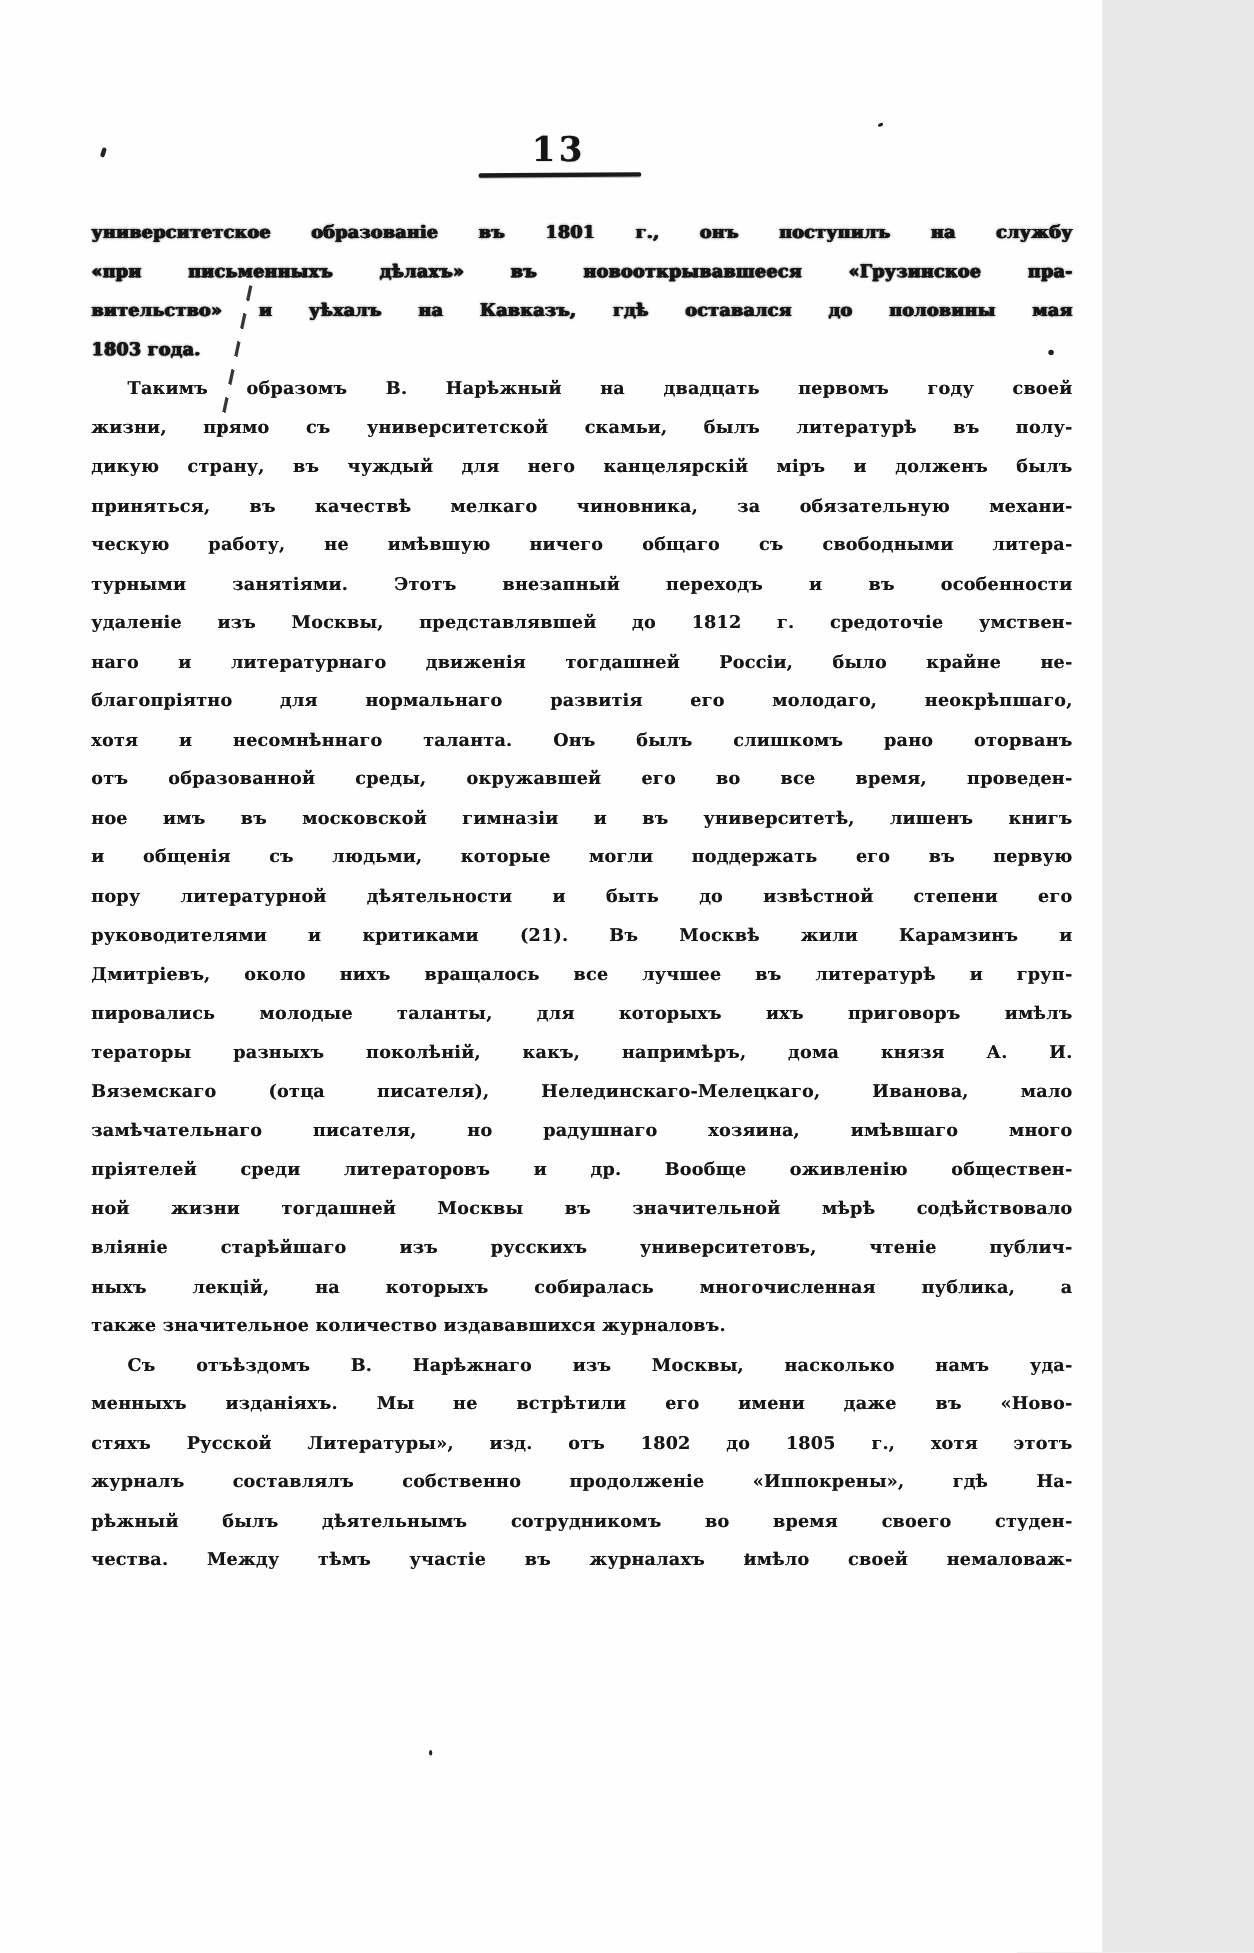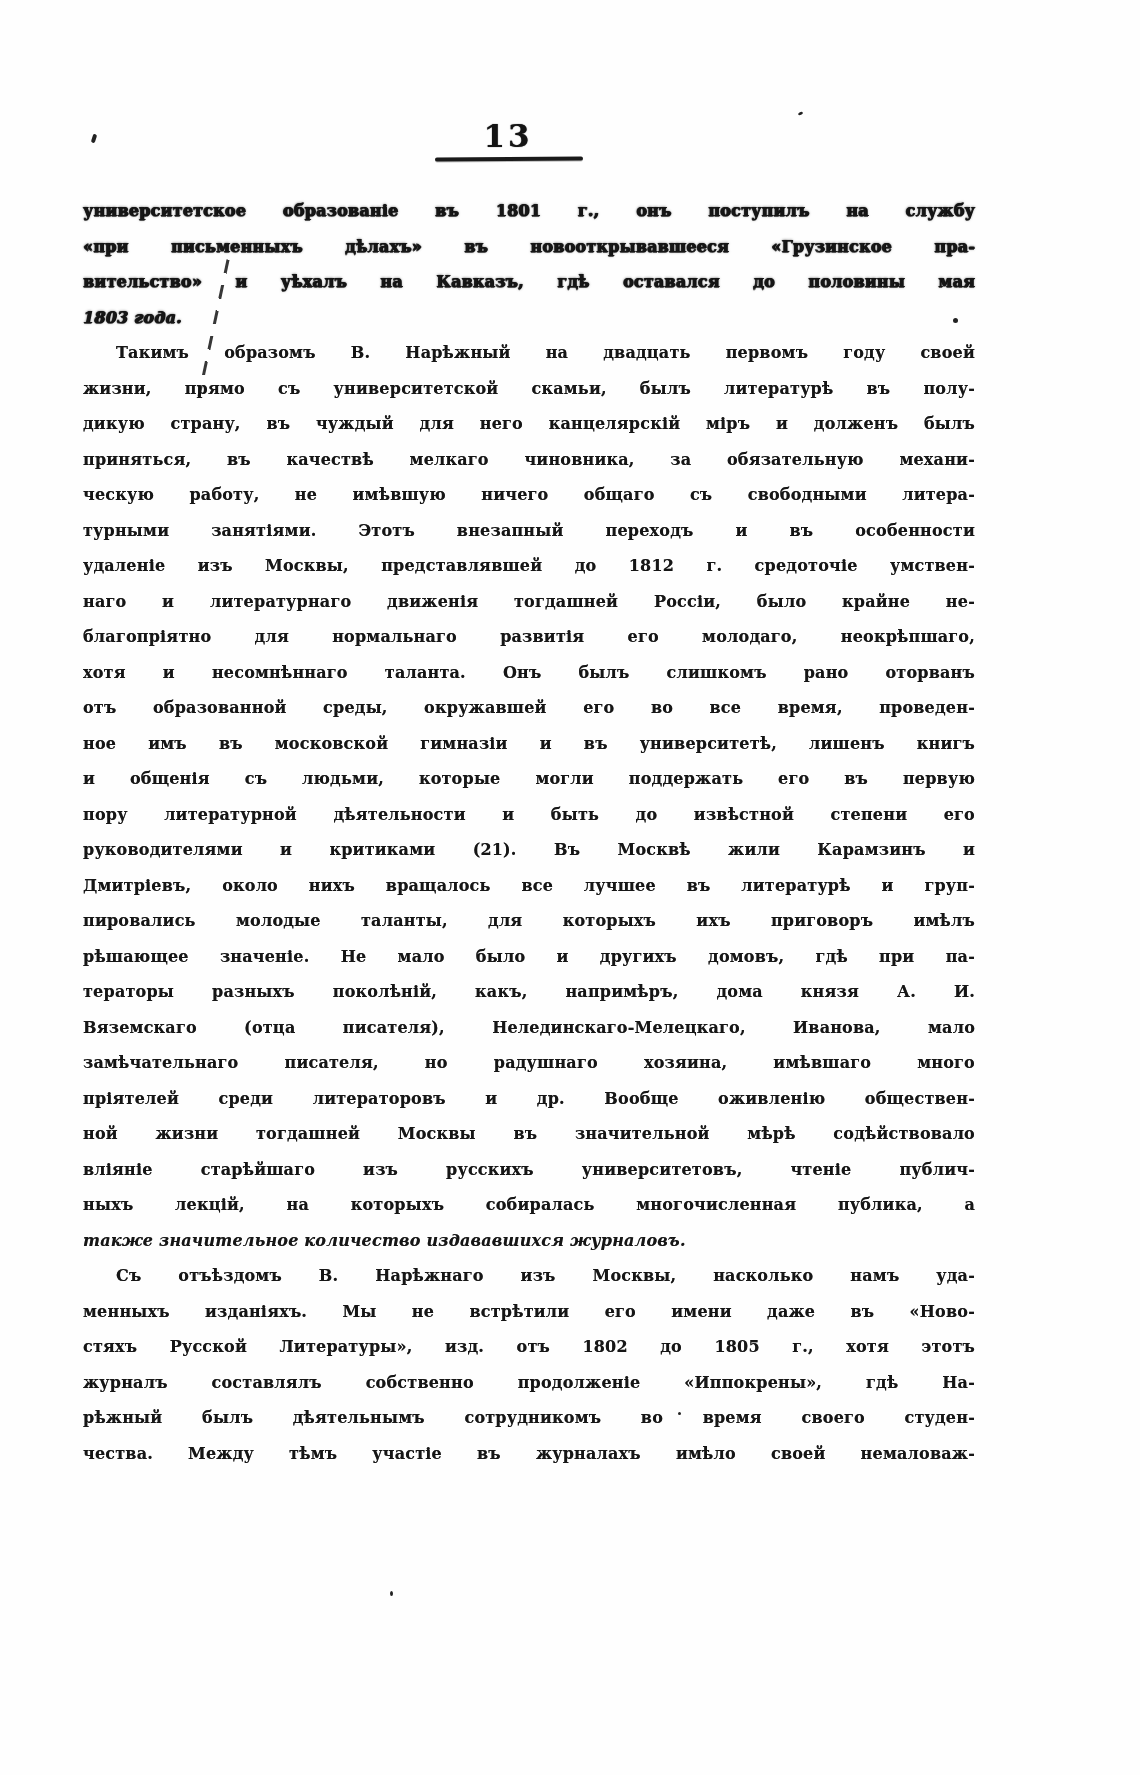--- a/index.html
+++ b/index.html
@@ -2,21 +2,21 @@
 <html lang="ru"><head>
 <meta charset="utf-8">
 <style>
   html, body {
     margin: 0;
     padding: 0;
     background: #e8e8e8;
   }
   .page {
     position: relative;
-    width: 1140px;
+    width: 1002px;
     height: 1775px;
     background: #fefefe;
     overflow: hidden;
     font-family: "DejaVu Serif", "Liberation Serif", serif;
     color: #161616;
   }
   .page-number {
     position: absolute;
     left: 0;
     top: 118px;
@@ -51,21 +51,20 @@
     font-size: 16px;
     font-weight: 700;
     white-space: normal;
     text-align: justify;
     text-align-last: justify;
     letter-spacing: 0.2px;
     text-shadow: 0 0 0.6px rgba(0,0,0,.55);
   }
   .line.para-end {
     text-align-last: left;
-    font-style: italic;
   }
   .line.indent {
     text-indent: 33px;
   }
   .line.smudged {
     text-shadow:
       0.8px 0 0 rgba(0,0,0,.85),
       -0.5px 0 0 rgba(0,0,0,.6),
       0 0.6px 0 rgba(0,0,0,.6),
       0 0 2.5px rgba(0,0,0,.75);
@@ -120,21 +119,20 @@
       <div class="line">наго и литературнаго движенія тогдашней Россіи, было крайне не-</div>
       <div class="line">благопріятно для нормальнаго развитія его молодаго, неокрѣпшаго,</div>
       <div class="line">хотя и несомнѣннаго таланта. Онъ былъ слишкомъ рано оторванъ</div>
       <div class="line">отъ образованной среды, окружавшей его во все время, проведен-</div>
       <div class="line">ное имъ въ московской гимназіи и въ университетѣ, лишенъ книгъ</div>
       <div class="line">и общенія съ людьми, которые могли поддержать его въ первую</div>
       <div class="line">пору литературной дѣятельности и быть до извѣстной степени его</div>
       <div class="line">руководителями и критиками (21). Въ Москвѣ жили Карамзинъ и</div>
       <div class="line">Дмитріевъ, около нихъ вращалось все лучшее въ литературѣ и груп-</div>
       <div class="line">пировались молодые таланты, для которыхъ ихъ приговоръ имѣлъ</div>
-      <div class="line">рѣшающее значеніе. Не мало было и другихъ домовъ, гдѣ при па-</div>
       <div class="line">тераторы разныхъ поколѣній, какъ, напримѣръ, дома князя А. И.</div>
       <div class="line">Вяземскаго (отца писателя), Нелединскаго-Мелецкаго, Иванова, мало</div>
       <div class="line">замѣчательнаго писателя, но радушнаго хозяина, имѣвшаго много</div>
       <div class="line">пріятелей среди литераторовъ и др. Вообще оживленію обществен-</div>
       <div class="line">ной жизни тогдашней Москвы въ значительной мѣрѣ содѣйствовало</div>
       <div class="line">вліяніе старѣйшаго изъ русскихъ университетовъ, чтеніе публич-</div>
       <div class="line">ныхъ лекцій, на которыхъ собиралась многочисленная публика, а</div>
       <div class="line para-end">также значительное количество издававшихся журналовъ.</div>
       <div class="line indent">Съ отъѣздомъ В. Нарѣжнаго изъ Москвы, насколько намъ уда-</div>
       <div class="line">менныхъ изданіяхъ. Мы не встрѣтили его имени даже въ «Ново-</div>

